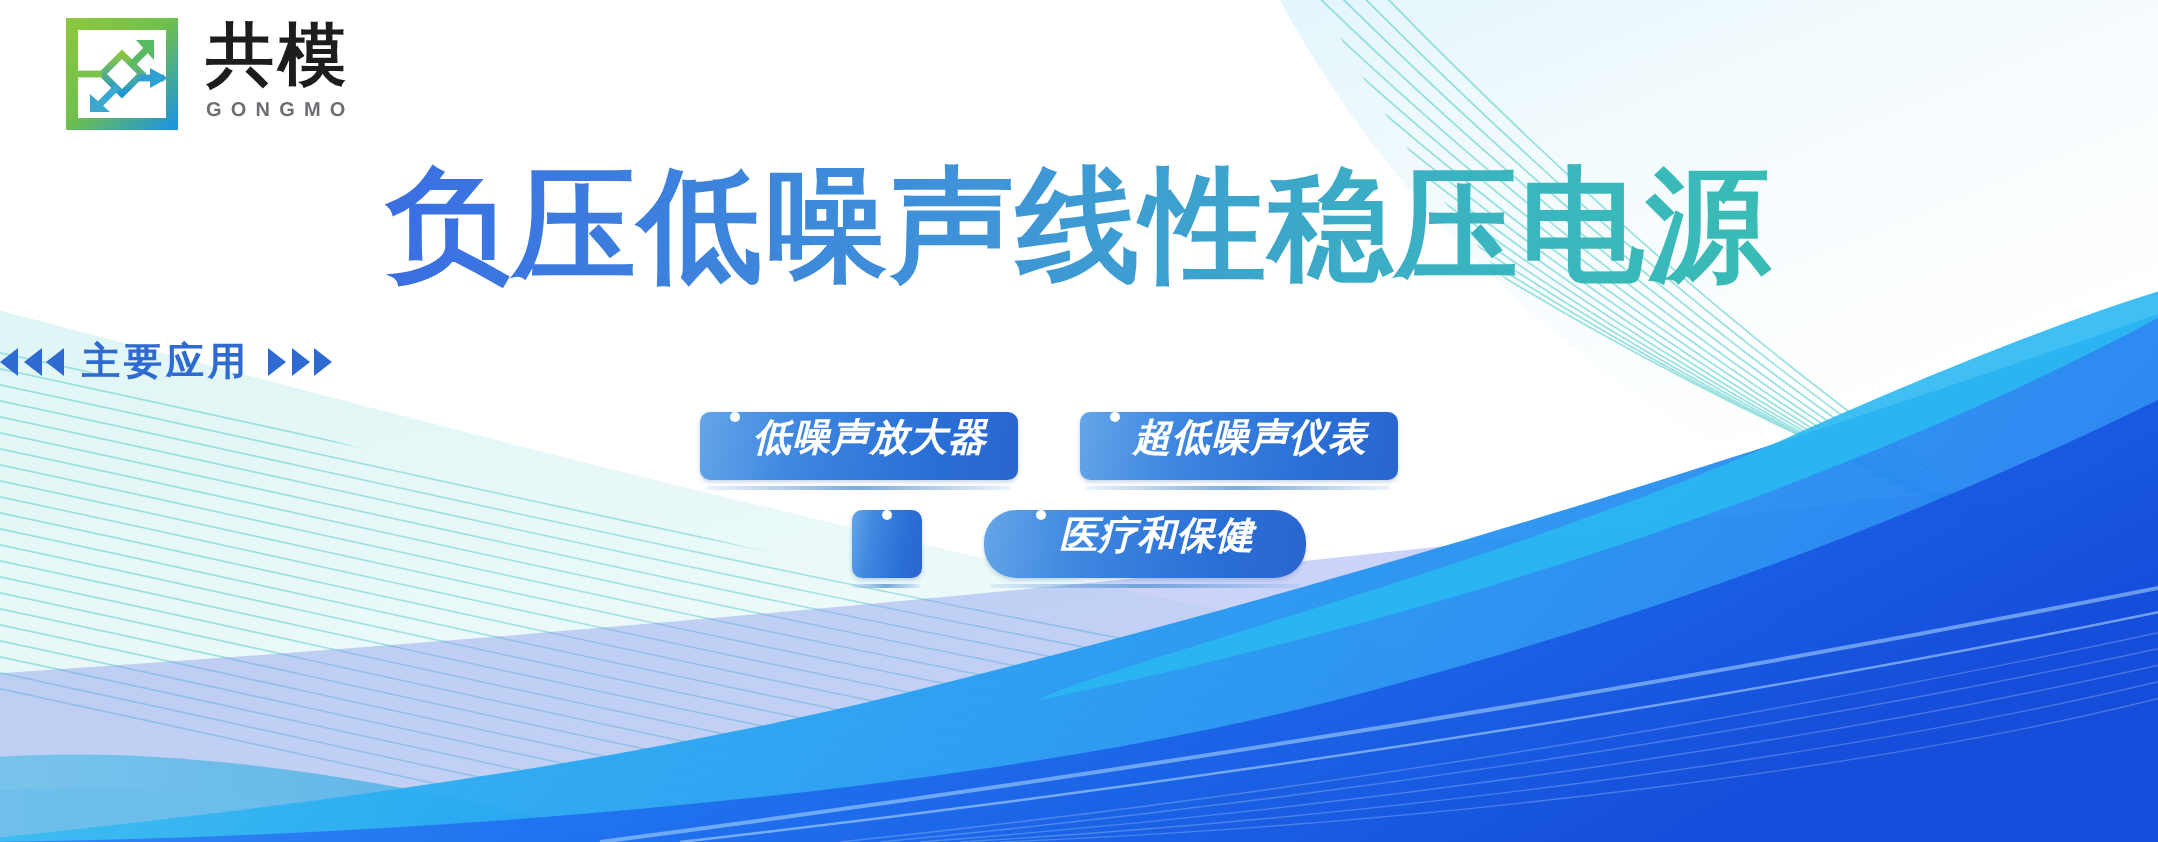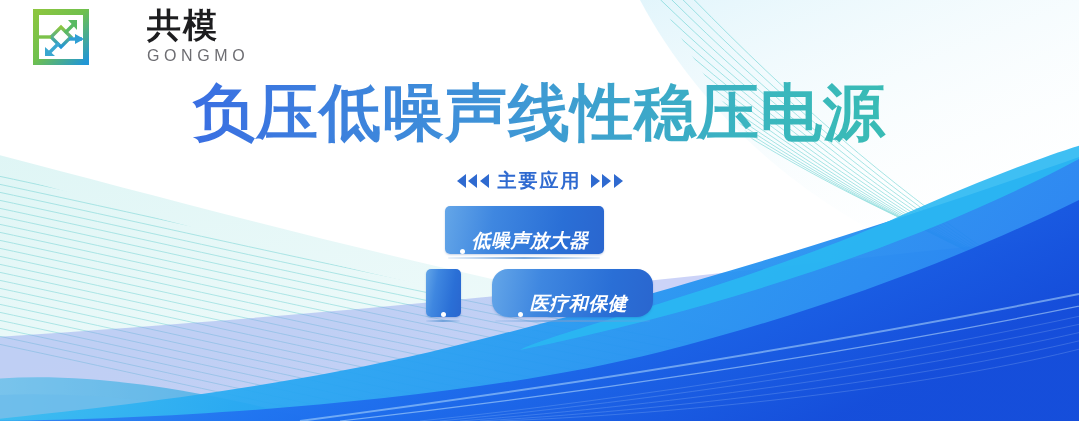--- a/index.html
+++ b/index.html
@@ -43,36 +43,35 @@
     width: 58px;
     height: 58px;
     position: relative;
     flex: none;
   }
   .logo-wordmark {
     display: flex;
     flex-direction: column;
     justify-content: space-between;
     padding-bottom: 2px;
-    margin-left: 44px;
   }
   .logo-cn {
     font-size: 34px;
     font-weight: bold;
     color: #1d1d1f;
     line-height: 1.05;
     letter-spacing: 2px;
     font-family: "DejaVu Sans", "Liberation Sans", sans-serif;
   }
   .logo-en {
-    font-size: 16px;
+    font-size: 10px;
     color: #6d6d72;
     letter-spacing: 4.6px;
     margin-top: 3px;
-    font-weight: normal;
+    font-weight: bold;
   }
 
   
   .main-title {
     position: absolute;
     left: 0;
     right: 0;
     top: 82px;
     text-align: center;
     font-size: 62px;
@@ -89,21 +88,20 @@
   }
 
   
   .subtitle-row {
     position: absolute;
     left: 0;
     right: 0;
     top: 168px;
     display: flex;
     align-items: center;
-    justify-content: center;
     gap: 9px;
   }
   .arrow-group {
     display: flex;
     align-items: center;
     gap: 2.5px;
   }
   .tri {
     width: 0;
     height: 0;
@@ -137,24 +135,24 @@
     align-items: flex-start;
     gap: 31px;
   }
   .pill-slot {
     display: flex;
     flex-direction: column;
     align-items: center;
   }
   .pill {
     position: relative;
-    height: 48px;
+    height: 34px;
     box-sizing: border-box;
     display: flex;
-    align-items: flex-end;
+    align-items: flex-start;
     justify-content: center;
     gap: 7px;
     padding: 0 15px;
     border-radius: 5px;
     background: linear-gradient(100deg, #64a6e8 0%, #3f87e0 30%, #2a6fd6 72%, #2a66cf 100%);
     box-shadow: 0 1px 2px rgba(30, 80, 160, 0.25);
   }
   .pill-dot {
     width: 5px;
     height: 5px;
@@ -348,20 +346,27 @@
 
       <div class="apps-row">
         <div class="pill-slot">
           <div class="pill">
             <span class="pill-dot"></span>
             <span class="pill-label">低噪声放大器</span>
           </div>
           <div class="pill-underline"></div>
         </div>
 
+        <div class="pill-slot">
+          <div class="pill">
+            <span class="pill-dot"></span>
+            <span class="pill-label">超低噪声仪表</span>
+          </div>
+          <div class="pill-underline"></div>
+        </div>
 
         <div class="pill-slot">
           <div class="pill-underline"></div>
         </div>
       </div>
 
       <div class="apps-row">
         <div class="pill-slot">
           <div class="pill">
             <span class="pill-dot"></span>

